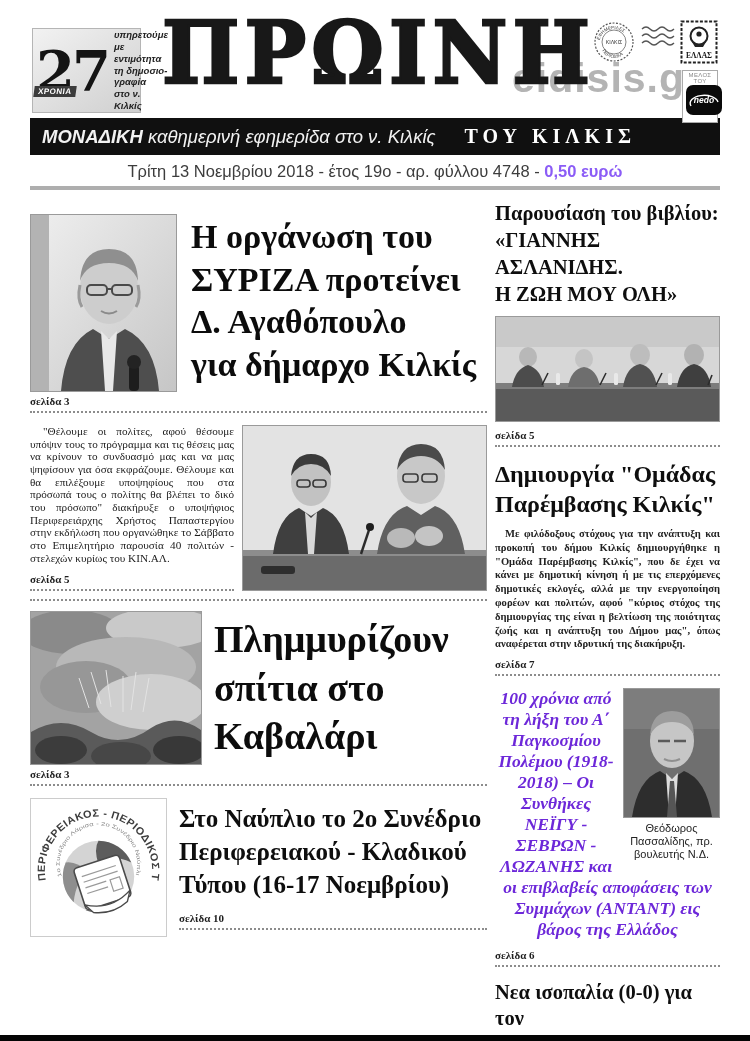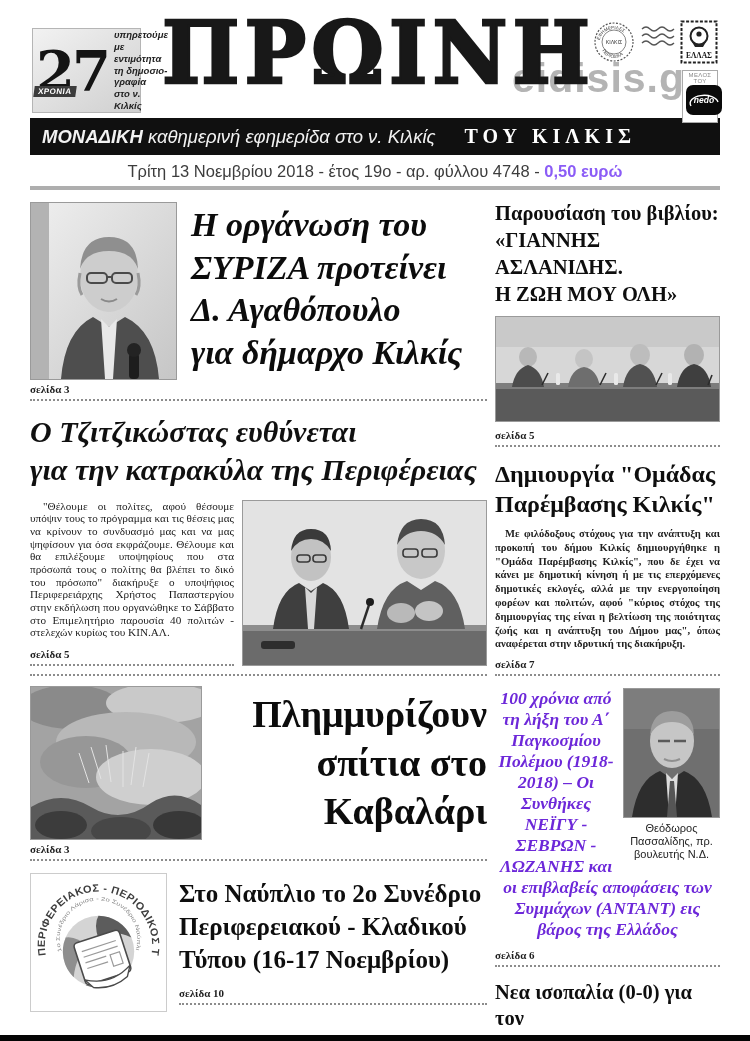--- a/index.html
+++ b/index.html
@@ -65,35 +65,35 @@
   
   .columns { display:grid; grid-template-columns:457px 225px; gap:8px; margin:0 30px; }
   figure { border:1px solid #9a9a9a; background:#ddd; line-height:0; }
   figure svg { display:block; }
   .pageref {
     font:bold 11px "Liberation Serif", serif; color:#1d1d1d;
     padding:3px 0 4px; border-bottom:2px dotted #8c8c8c;
   }
   .dotsep { border-bottom:2px dotted #8c8c8c; height:0; }
   
-  .lead-grid { display:grid; grid-template-columns:147px 1fr; gap:14px; margin-top:2px;font-style:italic; }
+  .lead-grid { display:grid; grid-template-columns:147px 1fr; gap:14px; margin-top:14px; }
   .h-lead { font-weight:bold; font-size:34px; line-height:1.25; color:#0c0c0c; padding-top:2px; }
   .h-lead span, .h-multi span { display:block; }
   .art-region { margin-top:12px; }
   .h-region { font-weight:bold; font-style:italic; font-size:30px; line-height:1.28; color:#101010; }
   .region-grid { display:grid; grid-template-columns:204px 1fr; gap:8px; margin-top:10px; }
   .body-text {
     font-size:11.2px; line-height:1.13; text-align:justify; color:#1a1a1a;
     font-family:"Liberation Serif", serif;
   }
   .body-text p { text-indent:13px; }
   .region-left .pageref { margin-top:6px; }
   .sep-after-region { margin-top:8px; }
   .art-flood { margin-top:10px; }
-  .flood-grid { display:grid; grid-template-columns:172px 1fr; gap:32px;text-align:right; }
+  .flood-grid { display:grid; grid-template-columns:172px 1fr; gap:12px; }
   .h-flood { font-weight:bold; font-size:38px; line-height:1.28; color:#0c0c0c; padding-top:4px; }
   .art-congress { margin-top:12px; display:grid; grid-template-columns:137px 1fr; gap:12px; }
   .h-congress { font-weight:bold; font-size:25px; line-height:1.32; color:#0e0e0e; padding-top:4px; }
   .congress-right .pageref { margin-top:8px; }
   .press-logo { border:1px solid #ccc; background:#fff; }
   
   .rcol .pageref { margin-top:4px; }
   .h-book { font-weight:bold; font-size:20.5px; line-height:1.32; color:#0e0e0e; }
   .art-book figure { margin-top:8px; }
   .art-interv { margin-top:12px; }
@@ -231,24 +231,20 @@
             <span>Η οργάνωση του</span>
             <span>ΣΥΡΙΖΑ προτείνει</span>
             <span>Δ. Αγαθόπουλο</span>
             <span>για δήμαρχο Κιλκίς</span>
           </h1>
         </div>
         <div class="pageref"><span>σελίδα 3</span></div>
       </div>
 
       <div class="art-region">
-        <h2 class="h-region h-multi">
-          <span>Ο Τζιτζικώστας ευθύνεται</span>
-          <span>για την κατρακύλα της Περιφέρειας</span>
-        </h2>
         <div class="region-grid">
           <div class="region-left">
             <div class="body-text">
               <p>"Θέλουμε οι πολίτες, αφού θέσουμε υπόψιν τους το πρόγραμμα και τις θέσεις μας να κρίνουν το συνδυασμό μας και να μας ψηφίσουν για όσα εκφράζουμε. Θέλουμε και θα επιλέξουμε υποψηφίους που στα πρόσωπά τους ο πολίτης θα βλέπει το δικό του πρόσωπο" διακήρυξε ο υποψήφιος Περιφερειάρχης Χρήστος Παπαστεργίου στην εκδήλωση που οργανώθηκε το Σάββατο στο Επιμελητήριο παρουσία 40 πολιτών - στελεχών κυρίως του ΚΙΝ.ΑΛ.</p>
             </div>
             <div class="pageref"><span>σελίδα 5</span></div>
           </div>
           <figure>
             <svg width="243" height="164" viewBox="0 0 243 164">
               <rect width="243" height="164" fill="#e3e3e3"></rect>

